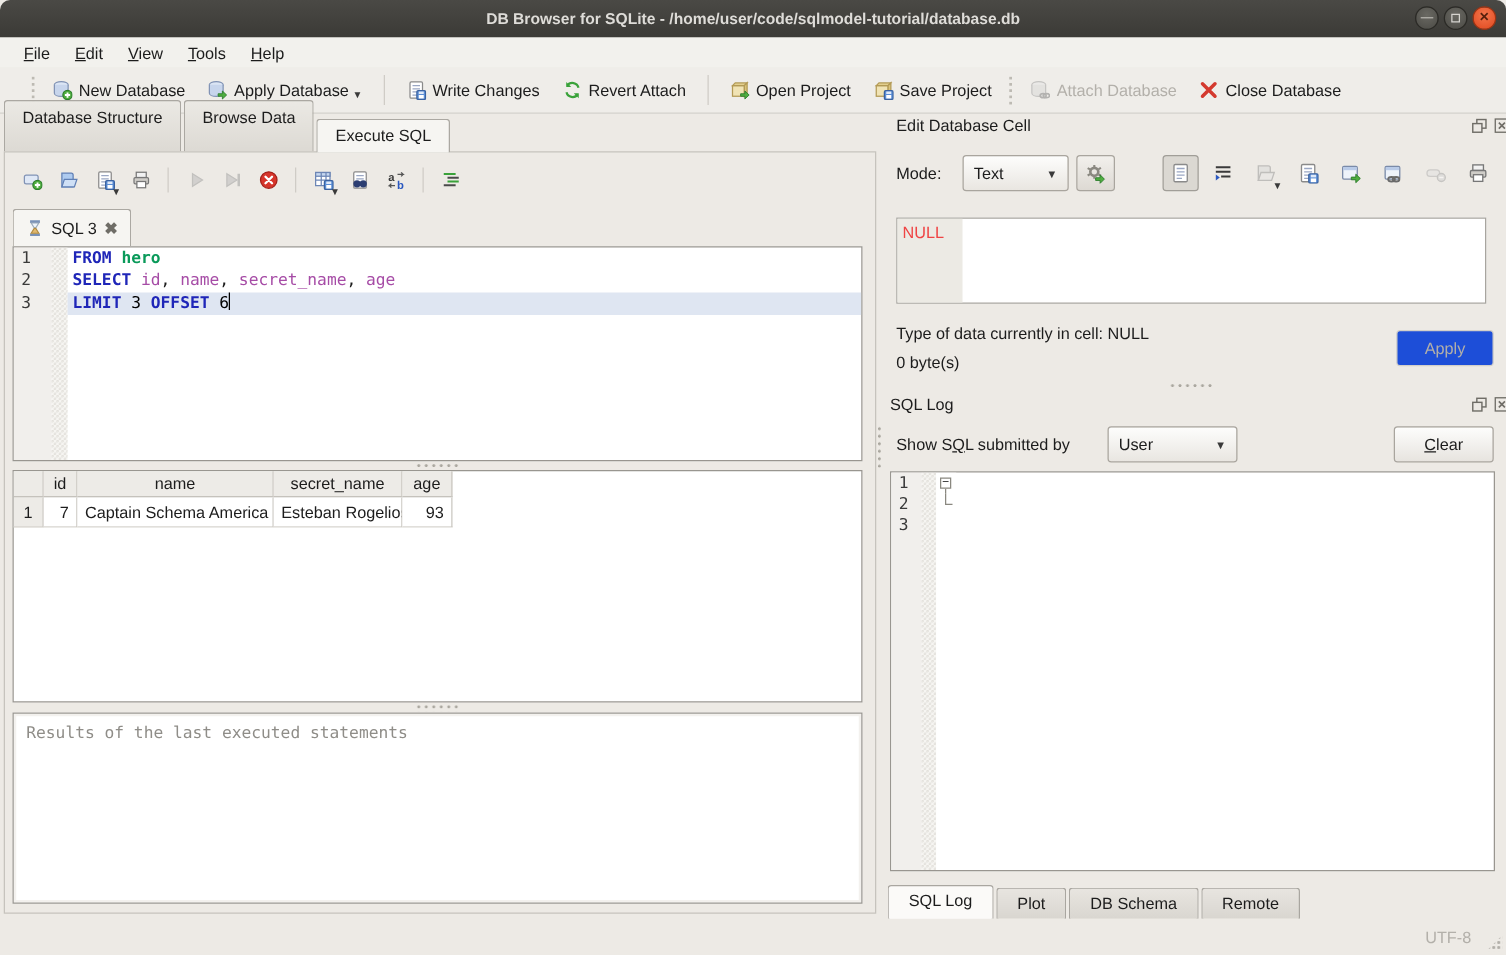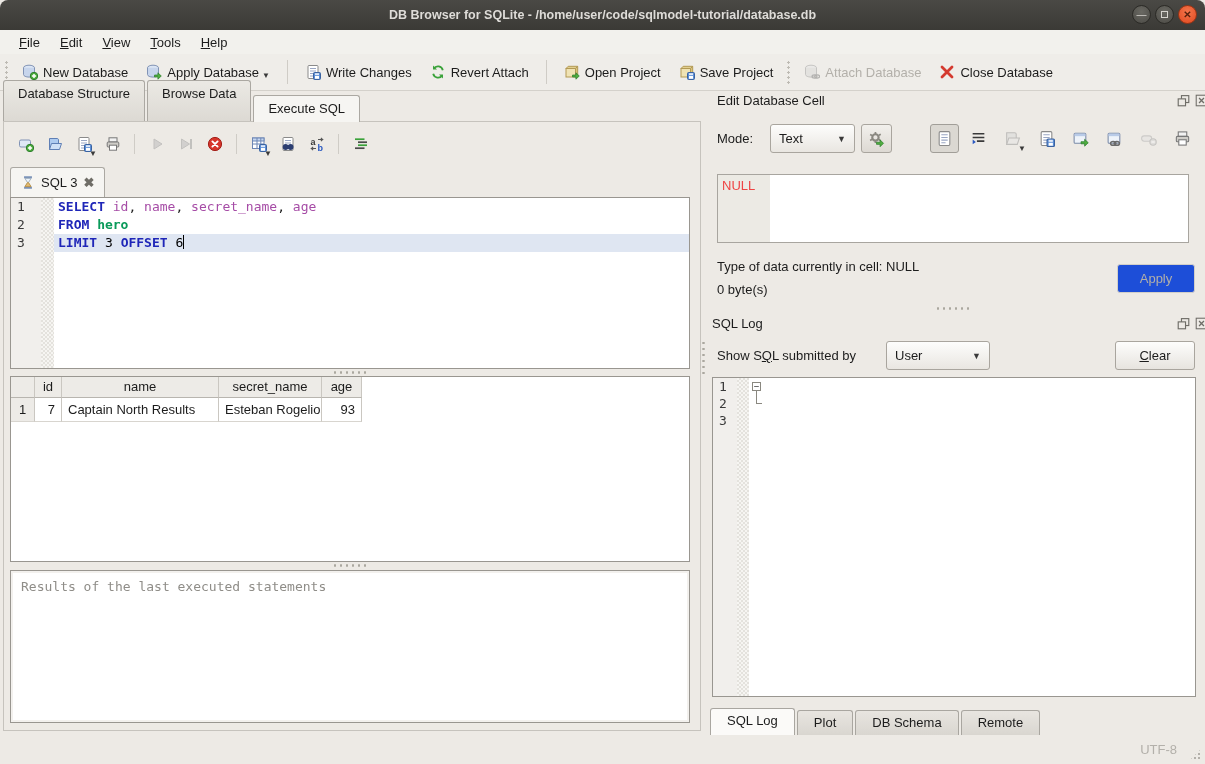--- a/index.html
+++ b/index.html
@@ -24,21 +24,21 @@
   .winbtn .sq{width:7px;height:7px;border:1.5px solid #d6d4cf;display:block;}
 
   
   #menubar{position:absolute;left:0;top:30px;width:1205px;height:24px;background:#f2f1ed;
     display:flex;align-items:center;padding-left:10px;gap:2px;}
   .menu-item{padding:2px 9px;border-radius:2px;}
   .menu-item u{text-decoration:underline;}
 
   
   #toolbar{position:absolute;left:0;top:54px;width:1205px;height:37px;background:#efede9;
-    border-bottom:1px solid #d4d1cb;display:flex;align-items:center;padding-left:0;}
+    border-bottom:1px solid #d4d1cb;display:flex;align-items:center;padding-left:20px;}
   .thandle{width:5px;height:24px;margin:0 4px;
     background-image:radial-gradient(circle,#bdbab3 1px,transparent 1.4px);background-size:5px 5px;}
   .tsep{width:1px;height:24px;background:#cfccc6;margin:0 8px;}
   .tbtn{display:flex;align-items:center;gap:5px;padding:5px 9px;border-radius:3px;position:relative;}
   .tbtn .lbl{white-space:nowrap;}
   .tbtn.disabled .lbl{color:#b3b0aa;}
   .tbtn.disabled svg{filter:grayscale(1) opacity(.45);}
   .caret{font-size:8px;color:#3a3a3a;align-self:flex-end;margin-left:-2px;}
   svg.ic{display:block;}
 
@@ -361,40 +361,40 @@
 </div>
 
 <div id="editor" class="codebox mono">
   <div class="gutter" id="ed-gutter">
       <div class="ln">1</div>
       <div class="ln">2</div>
       <div class="ln">3</div>
     </div>
   <div class="margin-strip"></div>
   <div class="codearea" id="ed-code">
+      <div class="cl"><span class="tk-kw">FROM</span><span class=""> </span><span class="tk-tbl">hero</span></div>
       <div class="cl"><span class="tk-kw">SELECT</span><span class=""> </span><span class="tk-id">id</span><span class="">, </span><span class="tk-id">name</span><span class="">, </span><span class="tk-id">secret_name</span><span class="">, </span><span class="tk-id">age</span></div>
-      <div class="cl"><span class="tk-kw">FROM</span><span class=""> </span><span class="tk-tbl">hero</span></div>
       <div class="cl current"><span class="tk-kw">LIMIT</span><span class=""> </span><span class="tk-num">3</span><span class=""> </span><span class="tk-kw">OFFSET</span><span class=""> </span><span class="tk-num">6</span><span class="caret-bar"></span></div>
     </div>
 </div>
 
 <div class="hsplit" style="left:332px;top:370px;"></div>
 
 <div id="rtable">
     <div class="trow thead">
       <div class="tcell rowhdr" style="width:24px"></div>
       <div class="tcell" style="width:27px">id</div>
       <div class="tcell" style="width:157px">name</div>
       <div class="tcell" style="width:103px">secret_name</div>
       <div class="tcell" style="width:40px">age</div>
     </div>
     <div class="trow tbody">
       <div class="tcell rowhdr" style="width:24px">1</div>
       <div class="tcell r" style="width:27px">7</div>
-      <div class="tcell" style="width:157px">Captain North Results</div>
+      <div class="tcell" style="width:157px">Captain Schema America</div>
       <div class="tcell" style="width:103px">Esteban Rogelios</div>
       <div class="tcell r" style="width:40px">93</div>
     </div>
   </div>
 
 <div class="hsplit" style="left:332px;top:563px;"></div>
 
 <div id="msgbox" class="mono">
   <span>Results of the last executed statements</span>
 </div>

